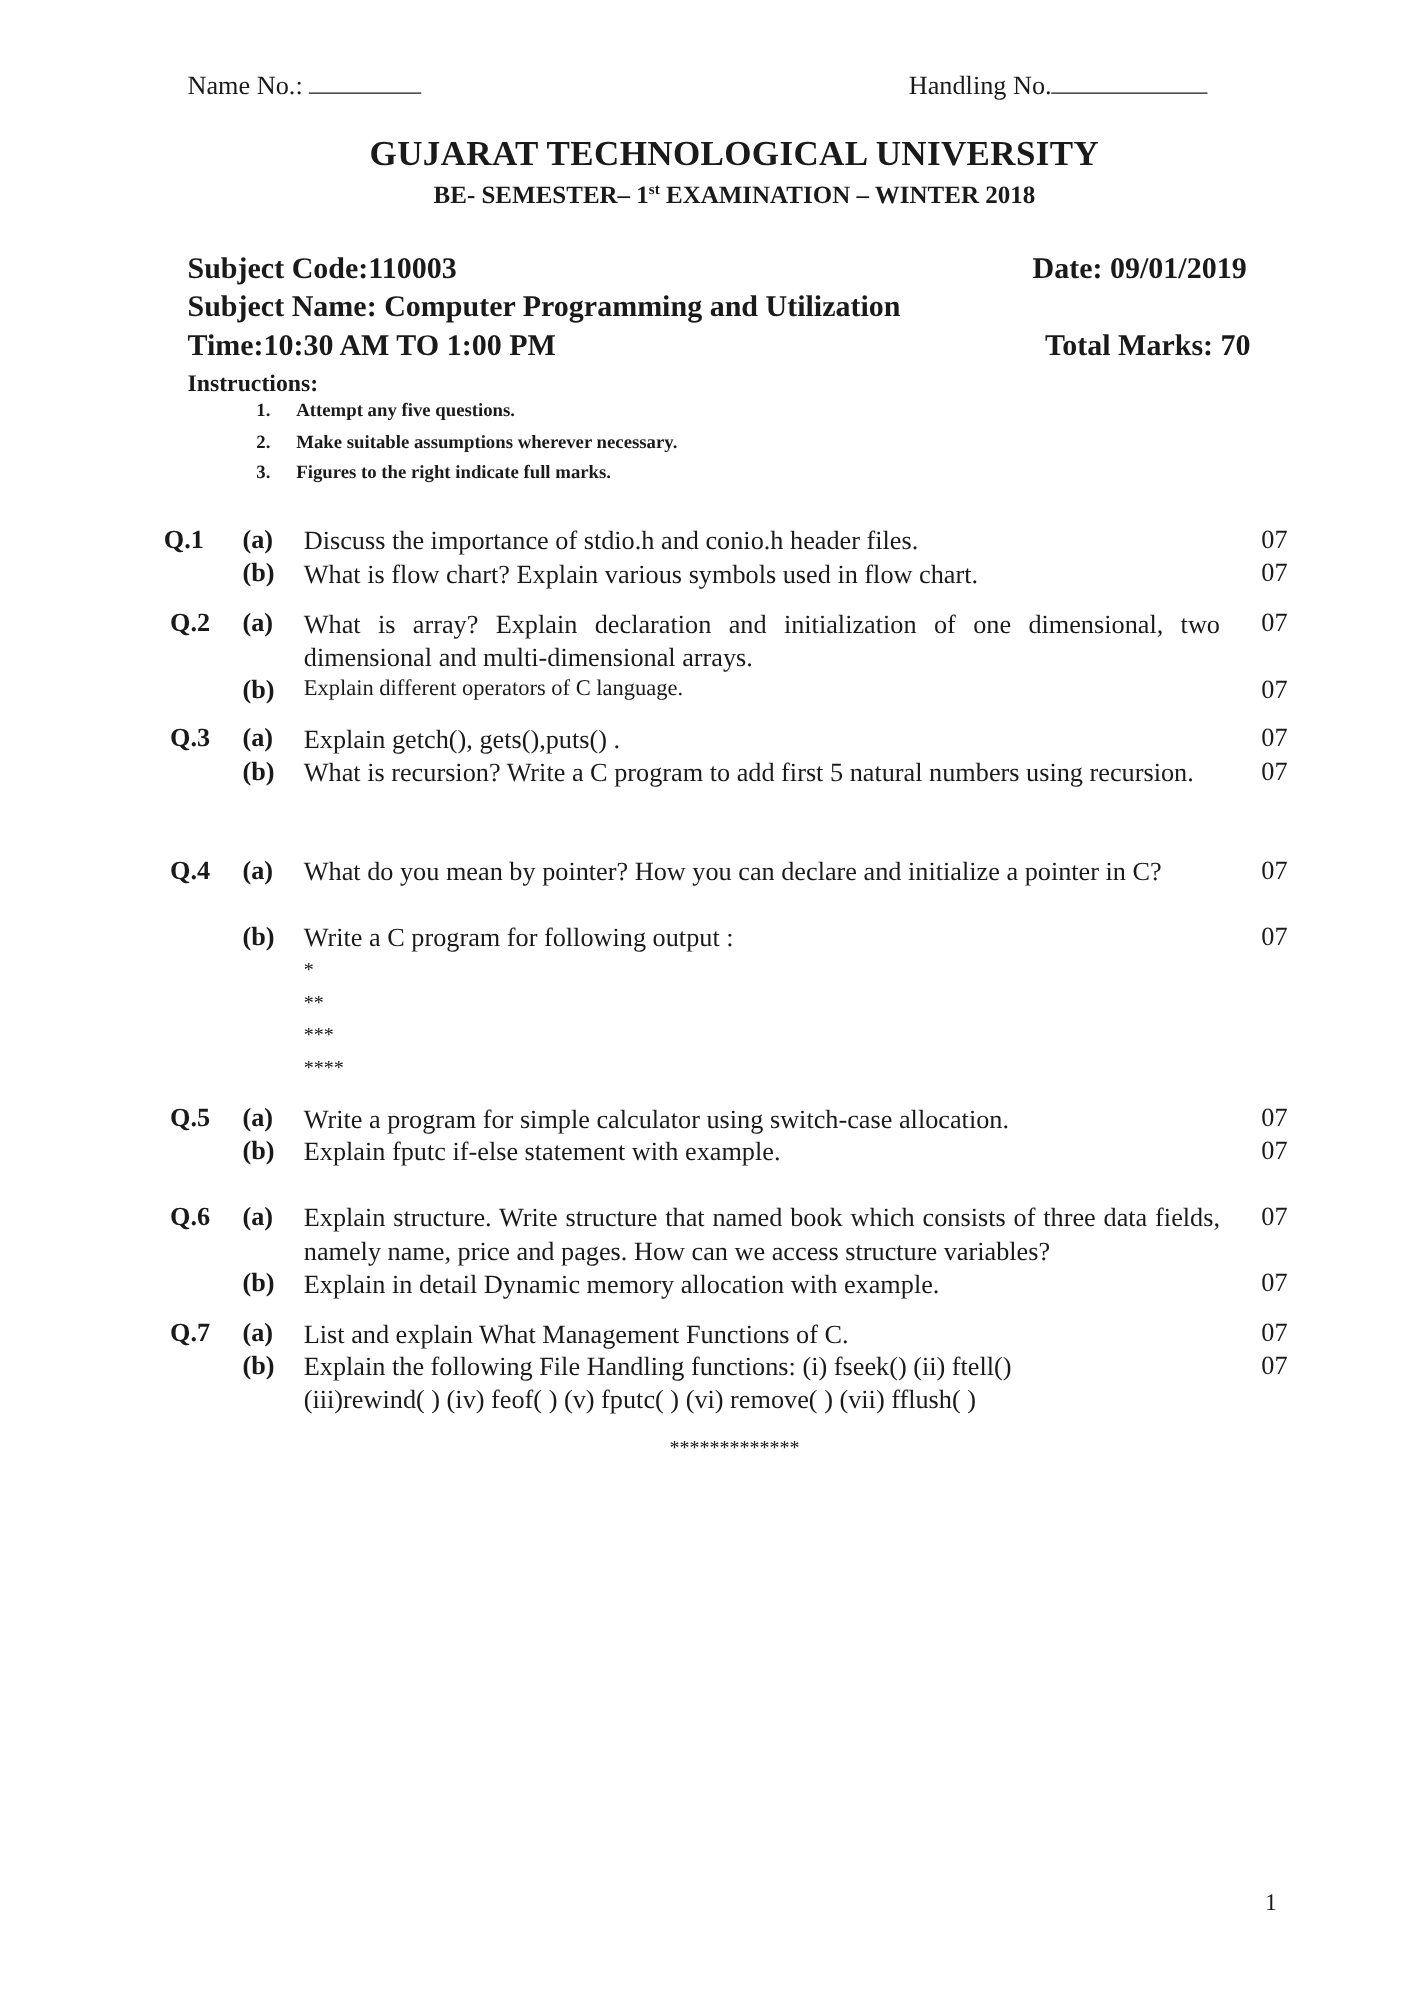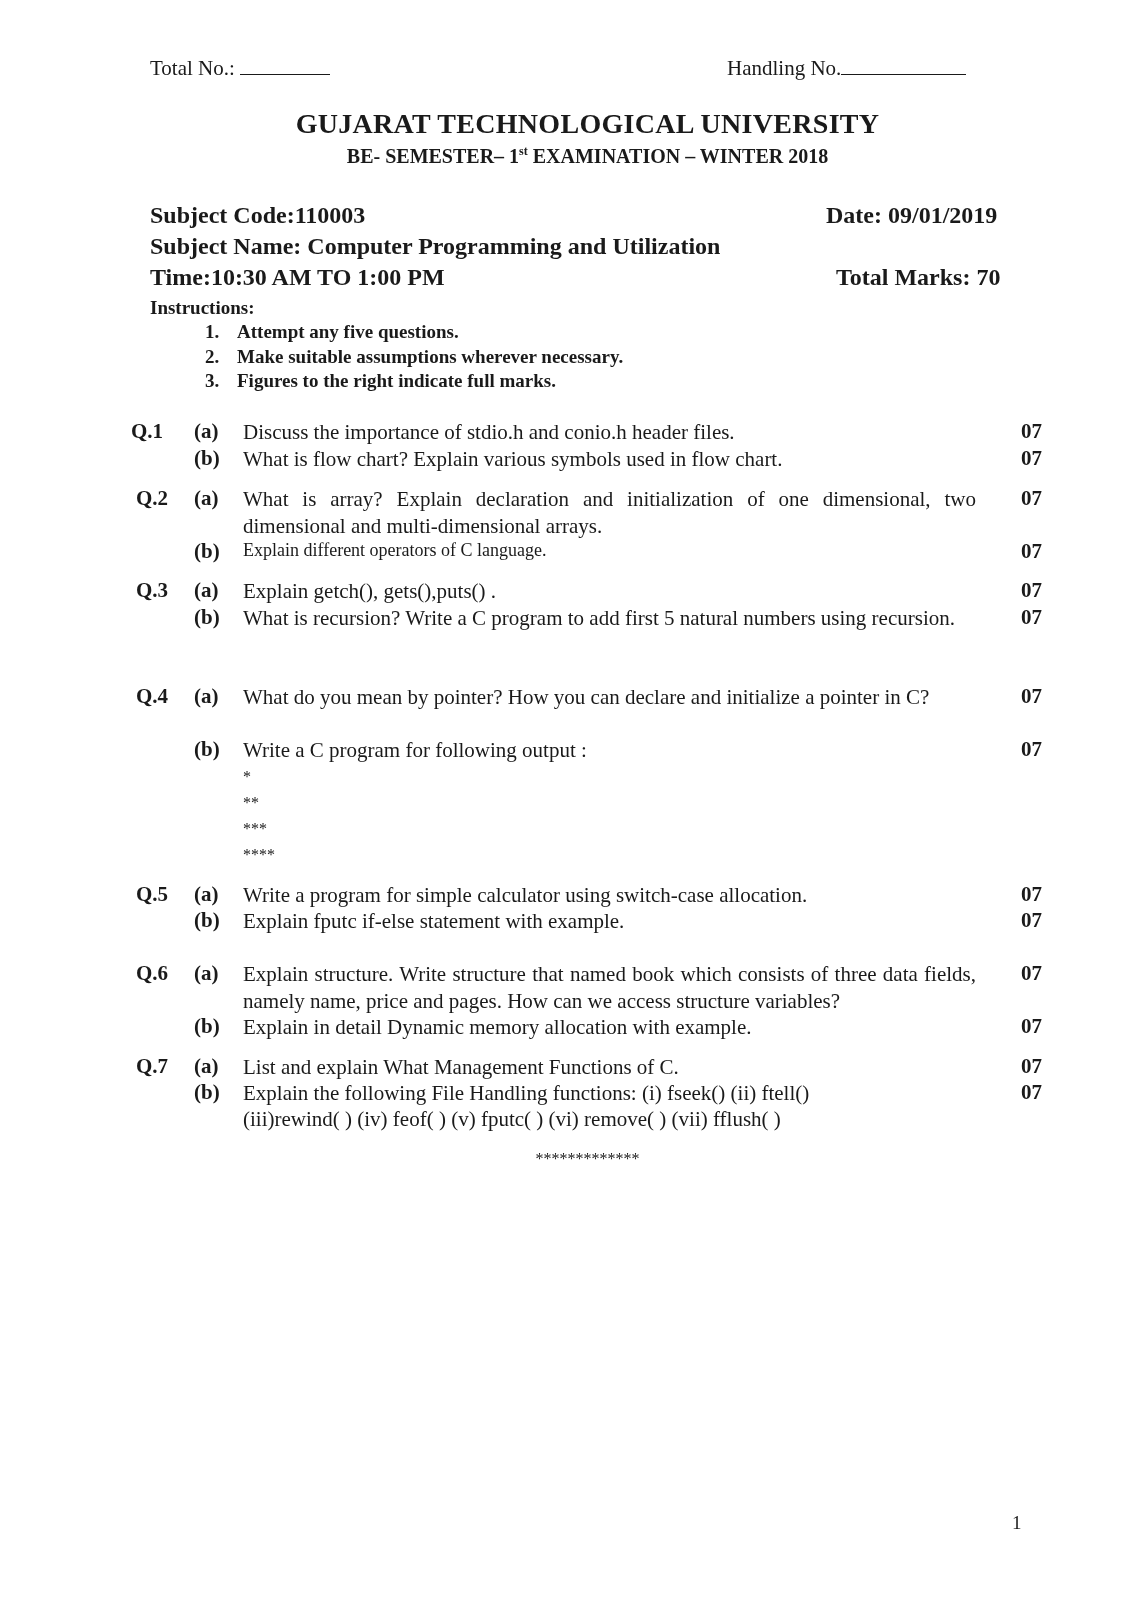--- a/index.html
+++ b/index.html
@@ -6,35 +6,35 @@
   body { width:1132px; height:1600px; position:relative; font-family:"Liberation Serif", "DejaVu Serif", serif; color:#1a1a1a; overflow:hidden; }
   .abs { position:absolute; }
   .seat { left:150px; top:56px; font-size:21px; }
   .enrol { left:727px; top:56px; font-size:21px; }
   .uline { display:inline-block; border-bottom:1.5px solid #1a1a1a; height:18px; vertical-align:baseline; }
   .title { left:0; width:1175px; top:108px; text-align:center; font-size:28px; font-weight:bold; letter-spacing:0.3px; }
   .subtitle { left:0; width:1175px; top:144px; text-align:center; font-size:20px; font-weight:bold; }
   .subtitle sup { font-size:12px;text-align:right; }
   .meta { font-size:24px; font-weight:bold; }
   .instr-h { left:150px; top:297px; font-size:19px; font-weight:bold; }
-  .instr { left:205px; font-size:19px; font-weight:bold; }
+  .instr { left:205px; font-size:15px; font-weight:bold; }
   .instr .n { display:inline-block; width:32px; }
   .qnum { left:131px; font-size:21px; font-weight:bold; }
   .qsub { left:194px; font-size:21px; font-weight:bold; }
   .qtext { left:243px; width:733px; font-size:21px; line-height:27px; text-align:justify; text-align-last:left; }
   .qtext.small { font-size:18px; }
-  .marks { left:1009px; font-size:21px; font-weight:bold;margin-left:12px; }
+  .marks { left:1009px; font-size:21px; font-weight:normal; }
   .stars { left:243px; font-size:16px; line-height:27px; }
   .end { left:0; width:1175px; text-align:center; top:1150px; font-size:16px; }
   .pageno { left:1012px; top:1512px; font-size:19px; }
 </style>
 </head>
 <body>
 
-<div class="abs seat"><span>Total No.:</span> <span class="uline" style="width:90px"></span></div>
+<div class="abs seat"><span>Name No.:</span> <span class="uline" style="width:90px"></span></div>
 <div class="abs enrol"><span>Handling No.</span><span class="uline" style="width:125px"></span></div>
 
 <div class="abs title">GUJARAT TECHNOLOGICAL UNIVERSITY</div>
 <div class="abs subtitle"><span>BE- SEMESTER– 1</span><sup>st</sup><span style="white-space:pre"> EXAMINATION – WINTER 2018</span></div>
 
 <div class="abs meta" style="left:150px;top:202px;">Subject Code:110003</div>
 <div class="abs meta" style="left:826px;top:202px;">Date: 09/01/2019</div>
 <div class="abs meta" style="left:150px;top:233px;">Subject Name: Computer Programming and Utilization</div>
 <div class="abs meta" style="left:150px;top:264px;">Time:10:30 AM TO 1:00 PM</div>
 <div class="abs meta" style="left:836px;top:264px;">Total Marks: 70</div>

